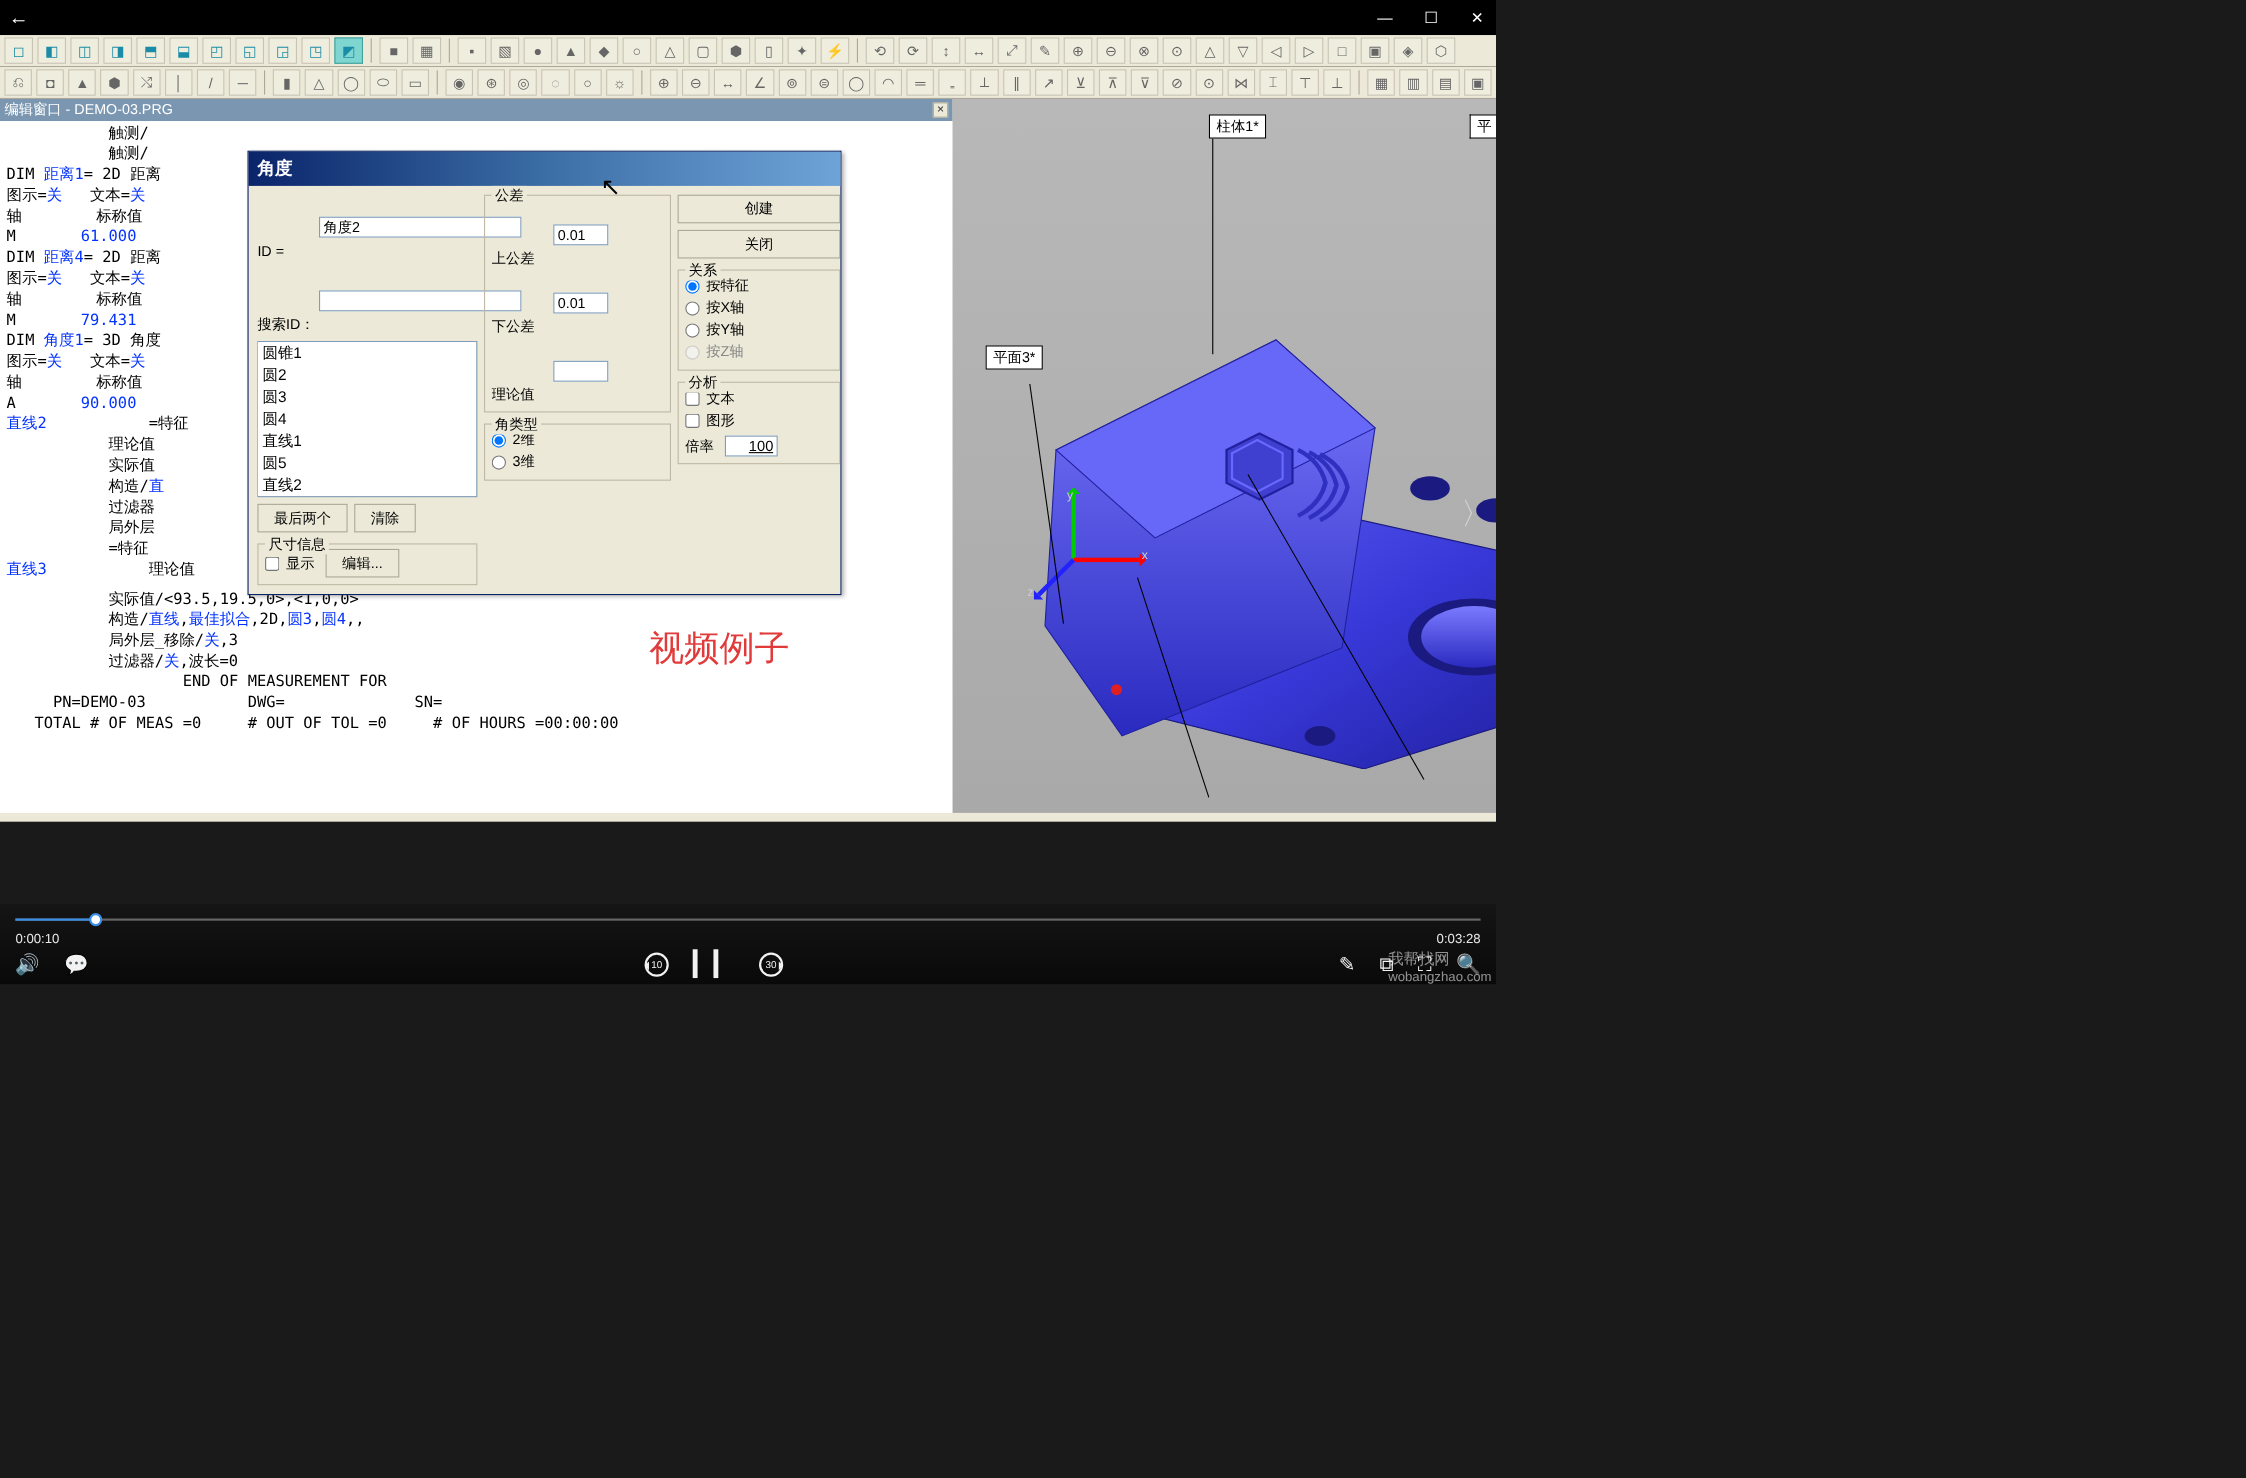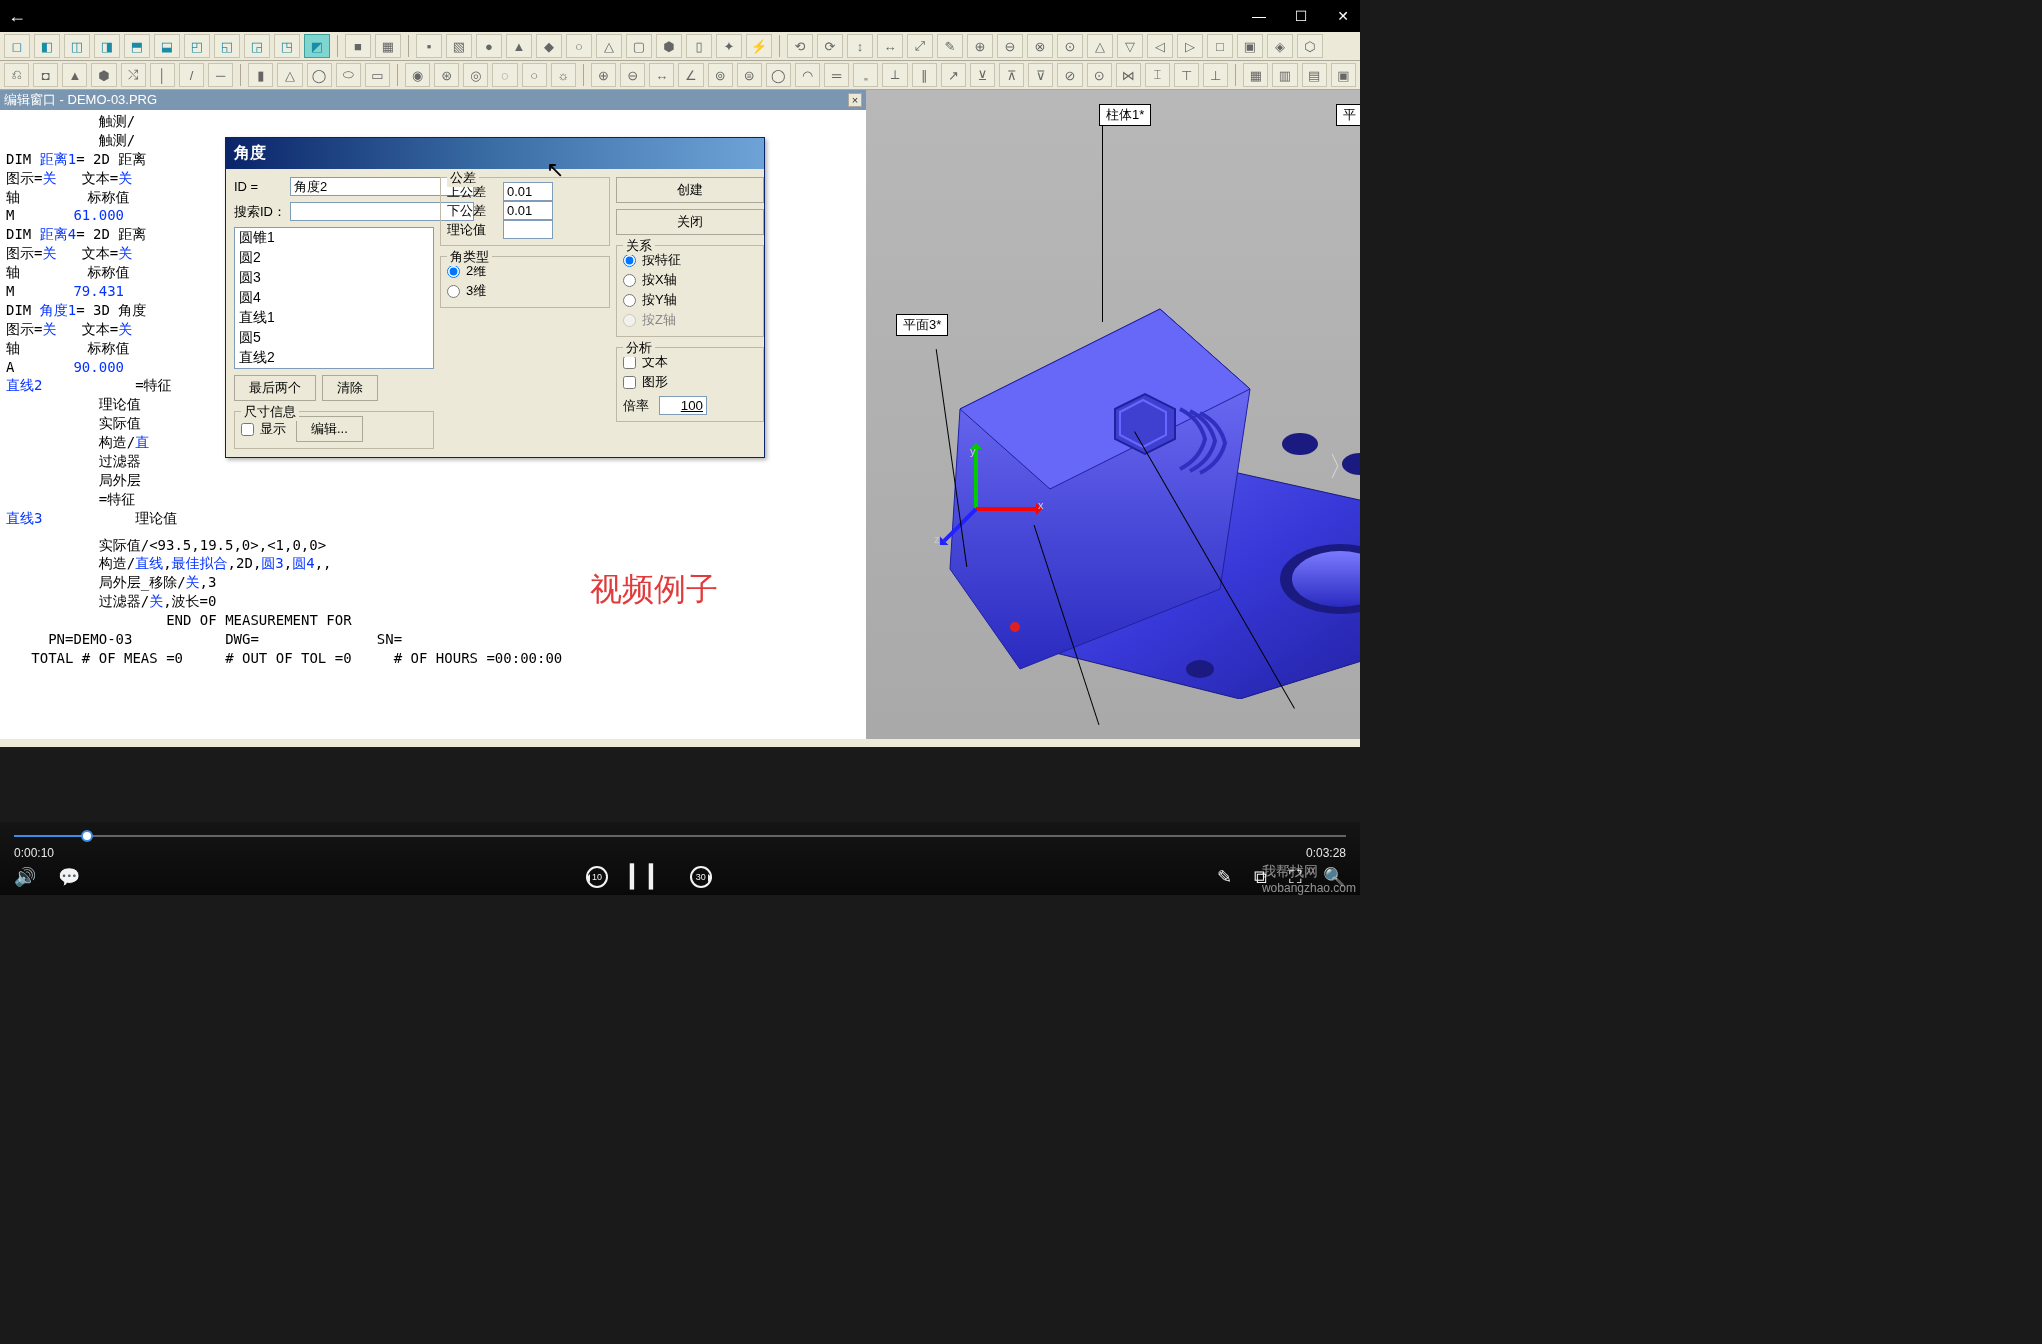--- a/index.html
+++ b/index.html
@@ -106,21 +106,21 @@
 }
 .dialog-body {
   padding: 8px;
   display: grid;
   grid-template-columns: 200px 170px 148px;
   gap: 6px;
   font-size: 13px;
 }
 .dlg-col { display: flex; flex-direction: column; gap: 6px; }
 .field-row { display: flex; align-items: center; gap: 4px; }
-.field-row label { min-width: 52px; }
+.field-row label { min-width: 52px; margin-top: 44px; }
 .field-row input[type="text"] {
   border: 1px solid #7f9db9;
   padding: 1px 3px;
   font-size: 13px;
   flex: 1;
   font-family: inherit;
 }
 .listbox {
   border: 1px solid #7f9db9;
   background: #fff;

